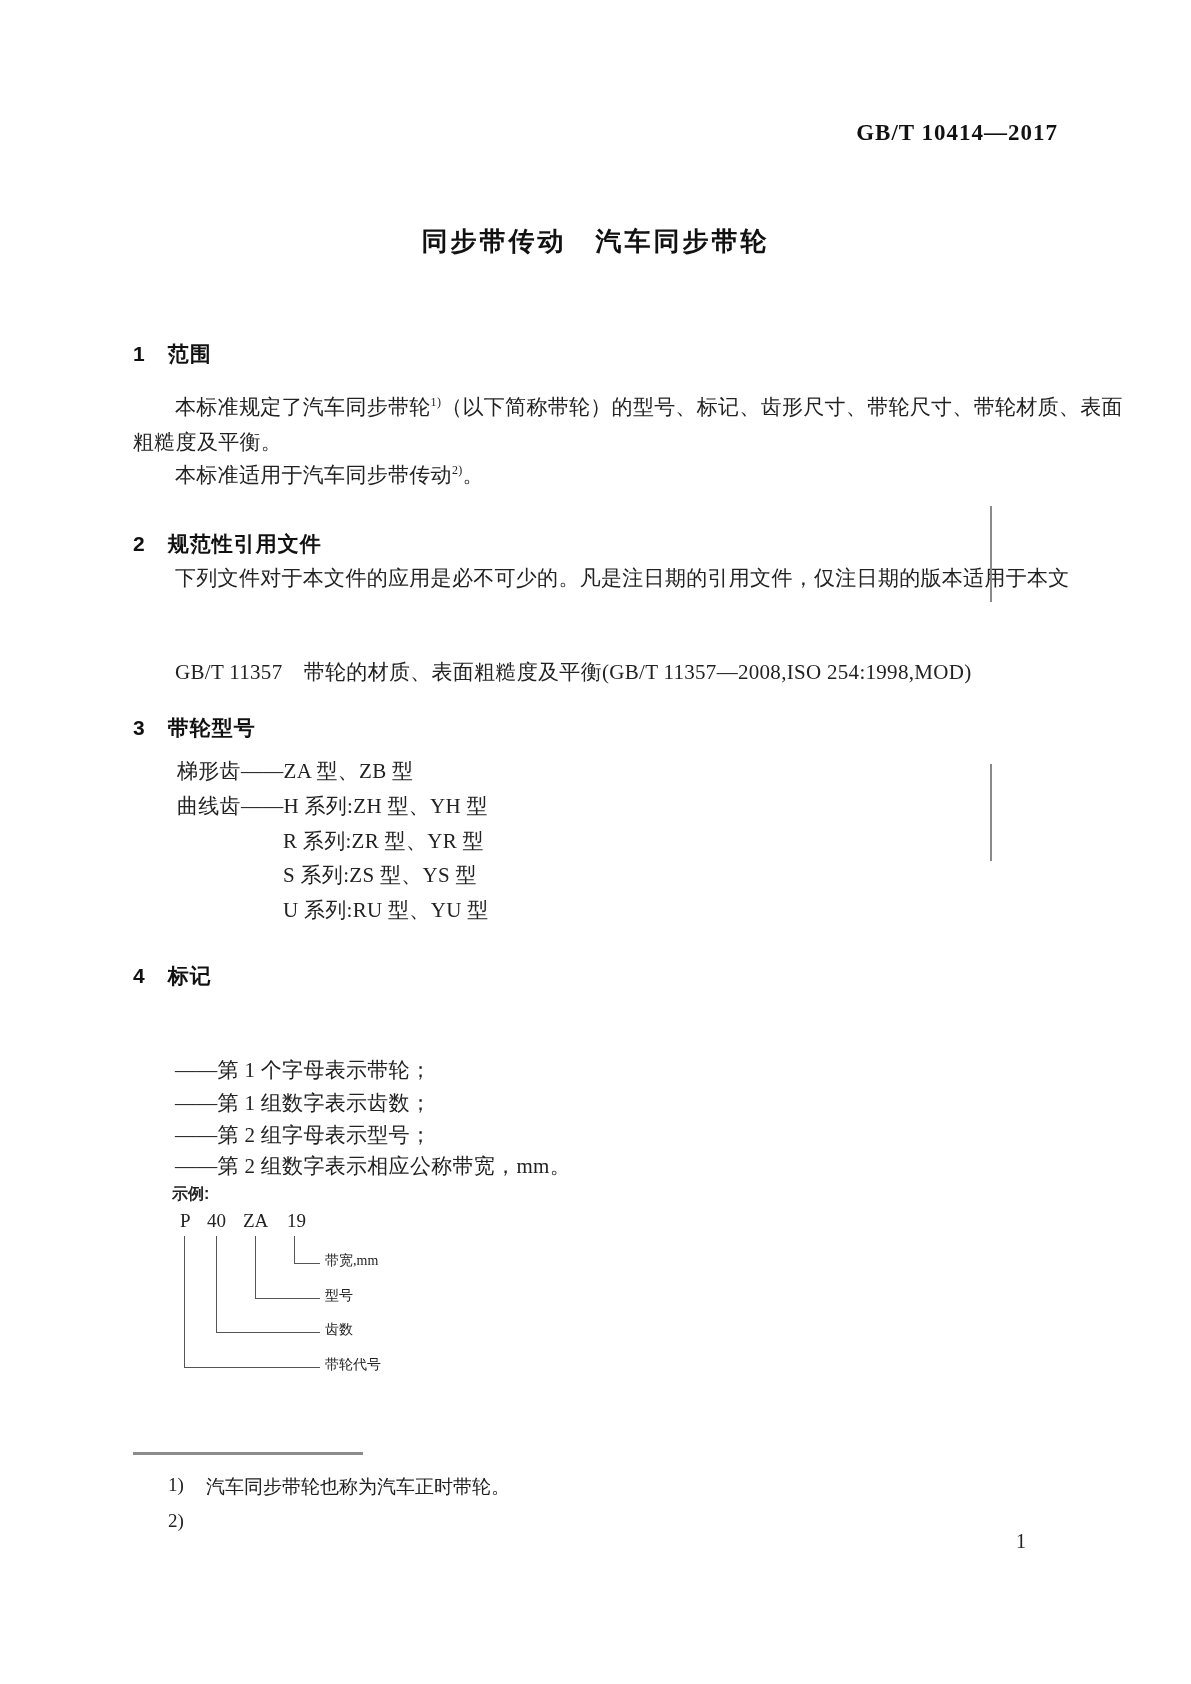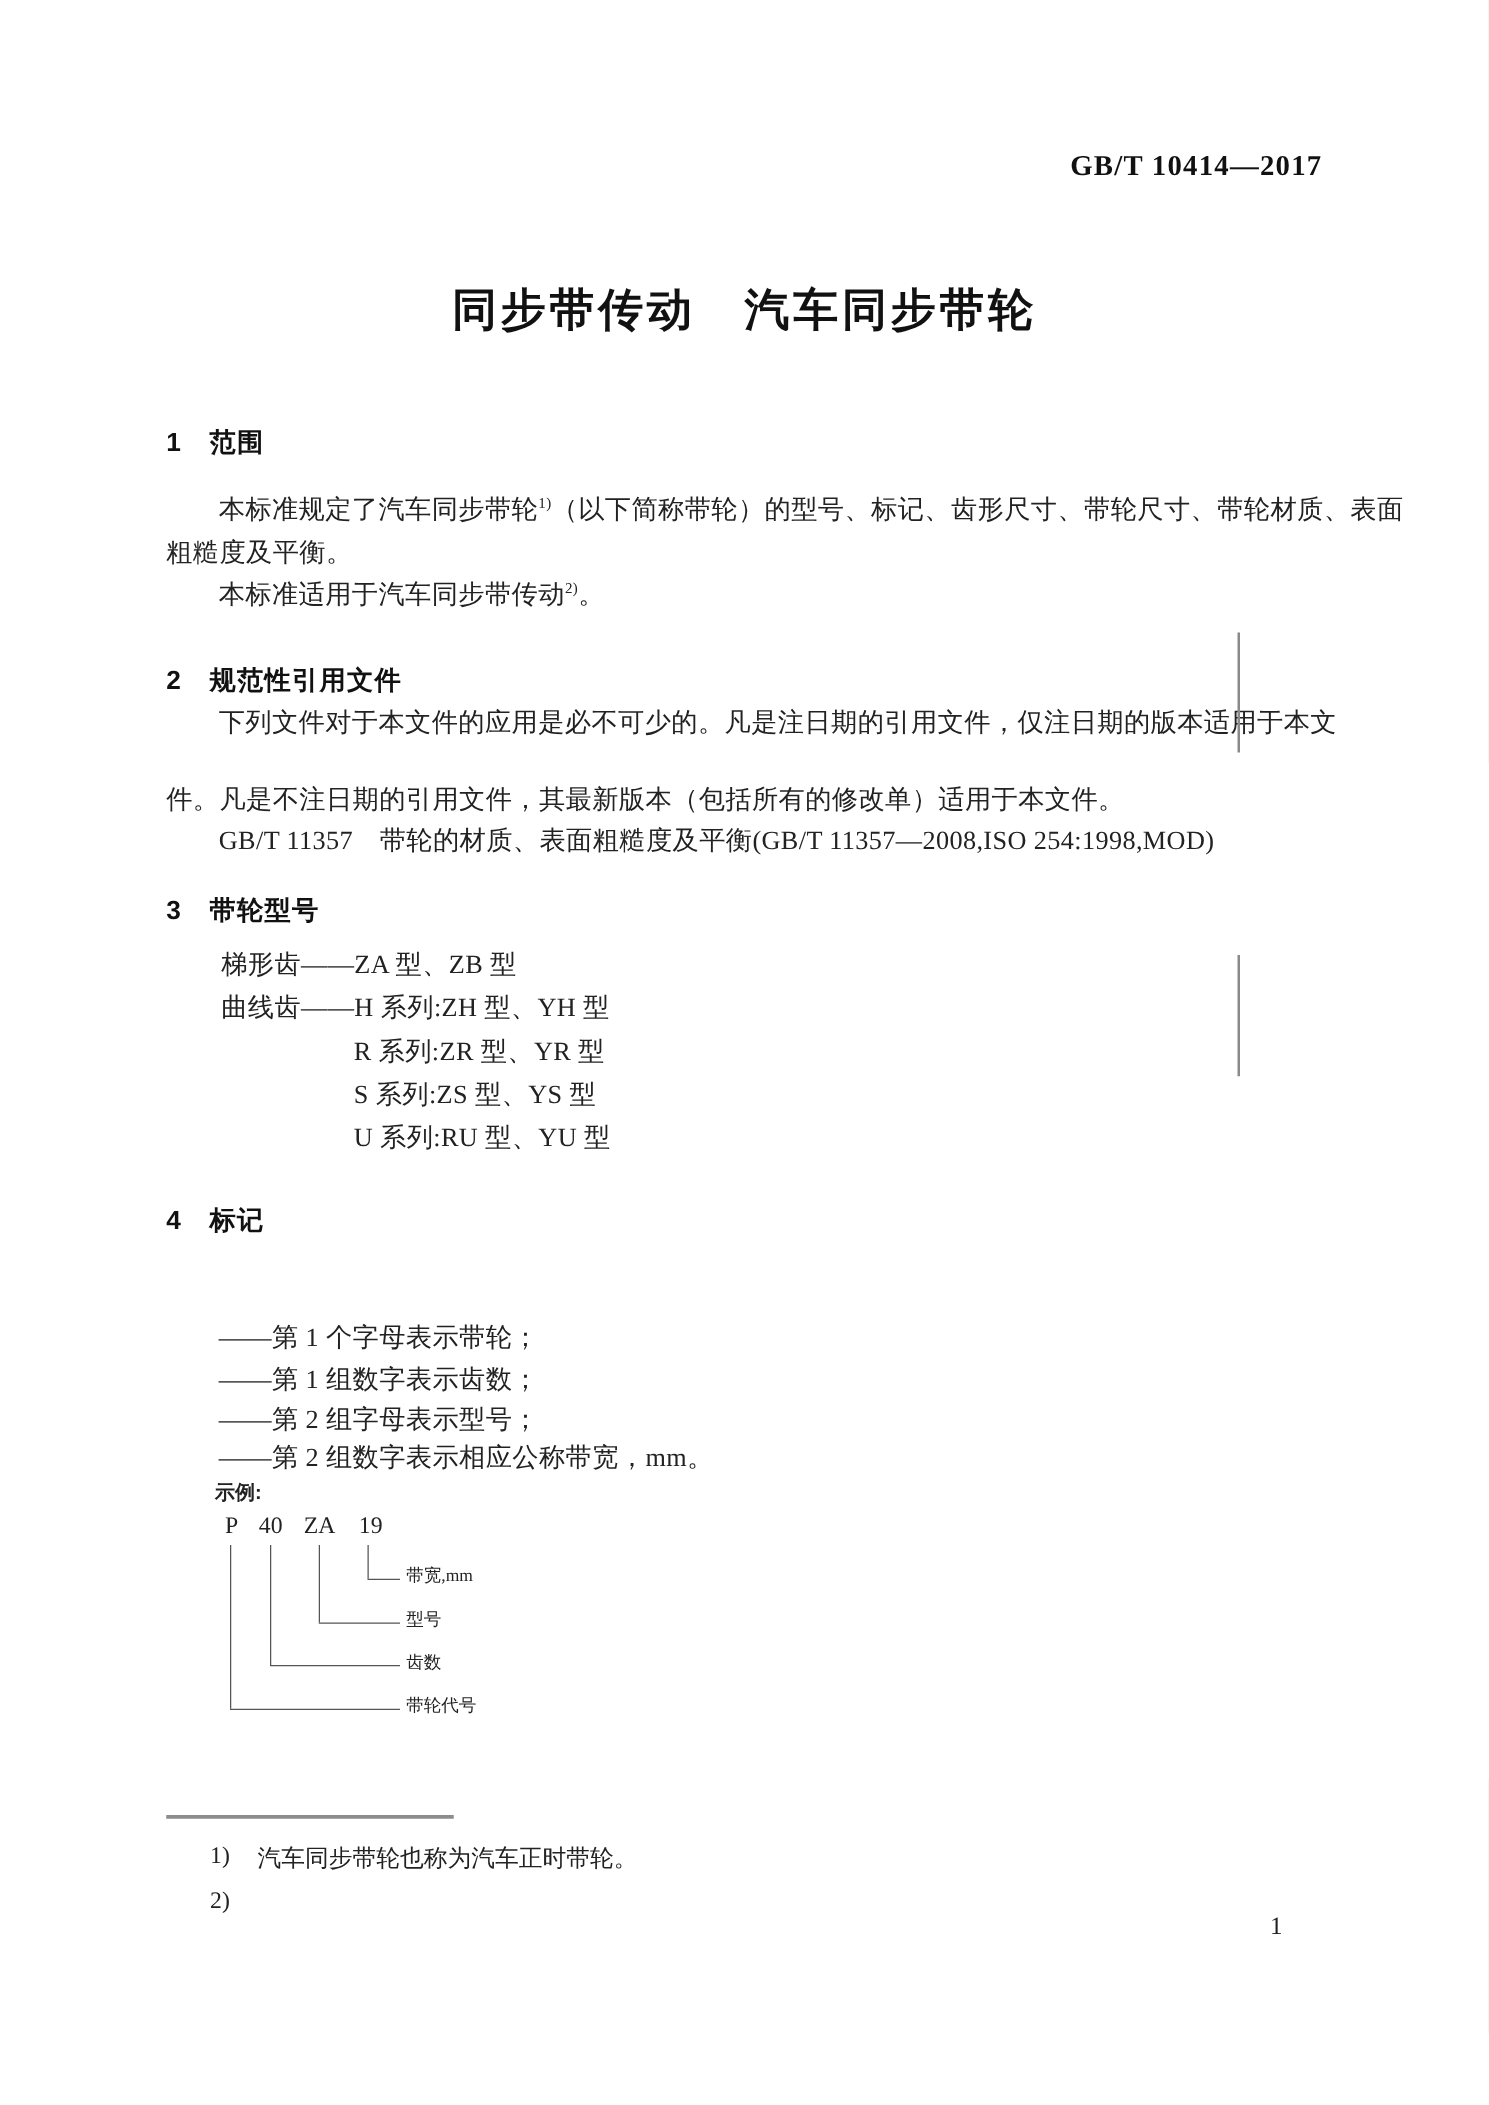--- a/index.html
+++ b/index.html
@@ -13,21 +13,21 @@
     overflow:hidden;
   }
   .abs{position:absolute;white-space:nowrap;}
   .hdr{
     font-weight:bold;font-size:23px;letter-spacing:1px;
     font-family:"Liberation Serif","DejaVu Serif",serif;color:#111;
   }
   .doc-title{
     position:absolute;left:0;right:0;text-align:center;margin:0;
     font-family:"Liberation Sans","DejaVu Sans",sans-serif;
-    font-weight:bold;font-size:36px;letter-spacing:3px;color:#111;
+    font-weight:bold;font-size:26px;letter-spacing:3px;color:#111;
   }
   .h2{
     font-family:"Liberation Sans","DejaVu Sans",sans-serif;
     font-weight:bold;font-size:21px;color:#111;letter-spacing:1px;
   }
   .body-t{font-size:21px;letter-spacing:0.3px;color:#222;}
   .mono-gap{letter-spacing:0.3px;}
   sup.fnref{font-size:12px;line-height:0;}
   .ex-label{
     font-family:"Liberation Sans","DejaVu Sans",sans-serif;
@@ -58,21 +58,20 @@
     <span>本标准规定了汽车同步带轮</span><sup class="fnref">1)</sup><span>（以下简称带轮）的型号、标记、齿形尺寸、带轮尺寸、带轮材质、表面</span>
   </div>
   <div class="abs body-t" style="top:428px;left:133px;">粗糙度及平衡。</div>
 
   <div class="abs body-t" style="top:461px;left:175px;">
     <span>本标准适用于汽车同步带传动</span><sup class="fnref">2)</sup><span>。</span>
   </div>
 
   <div class="abs h2" style="top:530px;left:133px;">2　规范性引用文件</div>
   <div class="abs body-t" style="top:564px;left:175px;">下列文件对于本文件的应用是必不可少的。凡是注日期的引用文件，仅注日期的版本适用于本文</div>
-  <div class="abs body-t" style="top:625px;left:133px;">件。凡是不注日期的引用文件，其最新版本（包括所有的修改单）适用于本文件。</div>
   <div class="abs body-t mono-gap" style="top:658px;left:175px;">GB/T 11357　带轮的材质、表面粗糙度及平衡(GB/T 11357—2008,ISO 254:1998,MOD)</div>
 
   <div class="abs h2" style="top:714px;left:133px;">3　带轮型号</div>
   <div class="abs body-t" style="top:757px;left:177px;">梯形齿——ZA 型、ZB 型</div>
   <div class="abs body-t" style="top:792px;left:177px;">曲线齿——H 系列:ZH 型、YH 型</div>
   <div class="abs body-t" style="top:827px;left:283px;">R 系列:ZR 型、YR 型</div>
   <div class="abs body-t" style="top:861px;left:283px;">S 系列:ZS 型、YS 型</div>
   <div class="abs body-t" style="top:896px;left:283px;">U 系列:RU 型、YU 型</div>
 
   <div class="abs h2" style="top:962px;left:133px;">4　标记</div>

